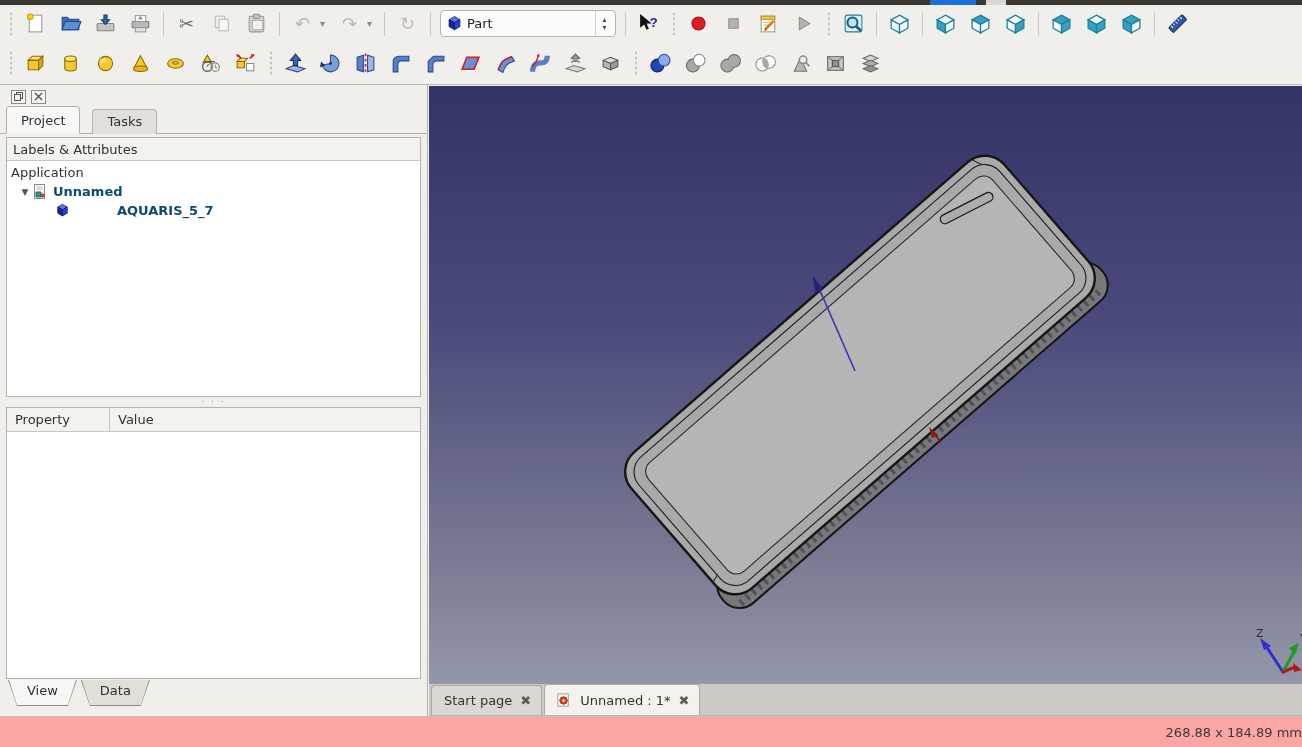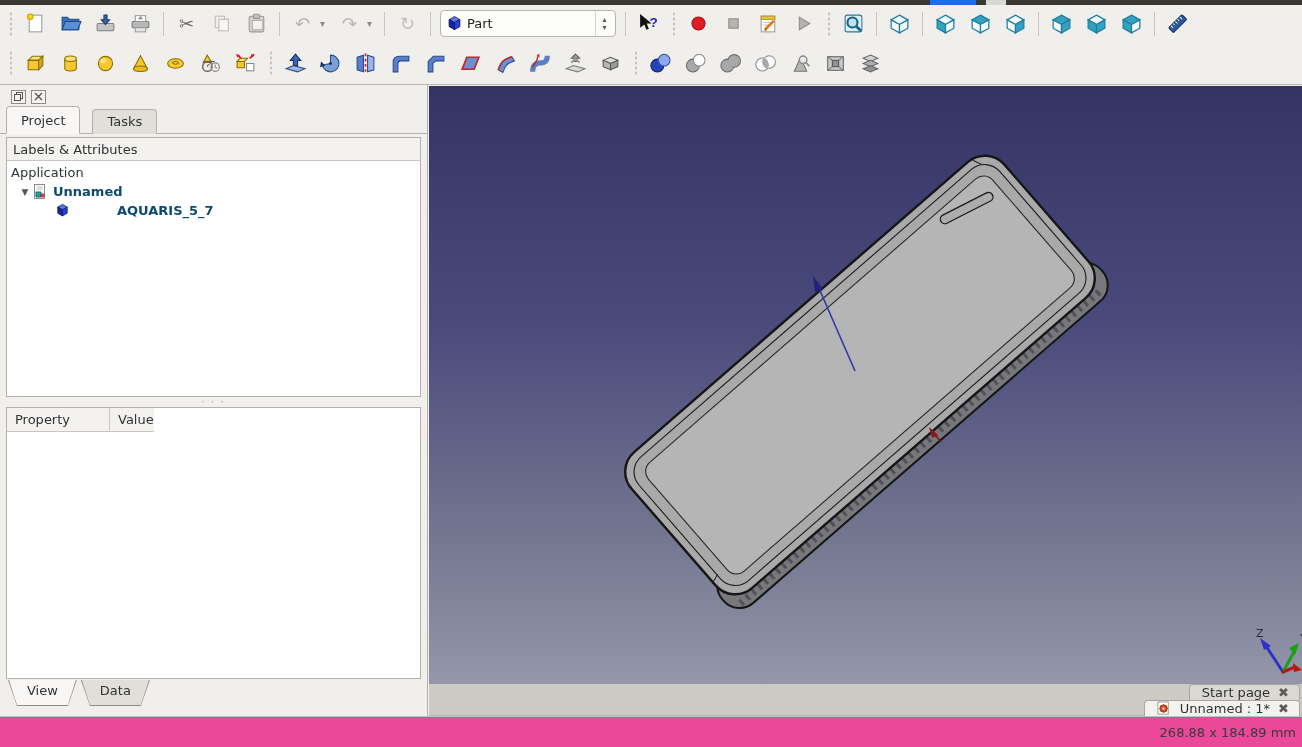--- a/index.html
+++ b/index.html
@@ -38,43 +38,43 @@
   .tree-header { height:23px; background:#f4f2ef; border-bottom:1px solid #c9c6c1; display:flex; align-items:center; padding-left:6px; color:#2e3436; }
   .tree-body { flex:1; padding:2px 0 0 4px; overflow:hidden; }
   .tree-row { display:flex; align-items:center; height:19px; white-space:nowrap; }
   .tree-row .lbl-bold { font-weight:bold; color:#0c4a6e; margin-left:5px; }
   .expander { width:12px; font-size:9px; color:#555; text-align:center; }
   .ticon { display:inline-flex; width:17px; justify-content:center; }
 
   .hsplitter { height:10px; display:flex; align-items:center; justify-content:center; }
   .hsplitter .grip-dots { color:#9a978f; font-size:9px; letter-spacing:2px; line-height:3px; }
 
-  .prop-frame { margin:0 6px; height:272px; border:1px solid #b4b1ac; background:#ffffff; display:flex; flex-direction:row; }
+  .prop-frame { margin:0 6px; height:272px; border:1px solid #b4b1ac; background:#ffffff; display:flex; flex-direction:column; }
   .prop-header { height:24px; background:#f4f2ef; border-bottom:1px solid #c9c6c1; display:flex; }
   .prop-col { display:flex; align-items:center; padding-left:8px; color:#2e3436; }
   .prop-col.c1 { width:103px; border-right:1px solid #c9c6c1; }
   .prop-body { flex:1; background:#fff; }
 
   .bottom-tabs { height:34px; display:flex; padding:1px 0 0 8px; }
   .btab-outer { height:26px; margin-right:4px; background:#8f8c87; clip-path:polygon(0 0,100% 0,calc(100% - 9px) 100%,9px 100%); padding:0 1px 1px 1px; }
   .btab { height:25px; background:#e2dfdb; clip-path:polygon(0 0,100% 0,calc(100% - 8px) 100%,8px 100%); padding:3px 18px 0 18px; color:#2e3436; }
   .btab.active { background:#f8f7f5; }
 
   
   .viewport { position:absolute; left:429px; top:86px; width:873px; height:598px; background:linear-gradient(180deg,#333366 0%, #4a4a7c 40%, #747690 75%, #9496aa 100%); }
   .viewport svg { display:block; }
 
   
-  .doc-tabbar { position:absolute; left:429px; top:684px; width:873px; height:32px; background:#cdcac5; border-bottom:1px solid #bab7b2; display:flex; align-items:flex-end; padding-left:2px;flex-direction:column; }
+  .doc-tabbar { position:absolute; left:429px; top:684px; width:873px; height:32px; background:#cdcac5; border-bottom:1px solid #bab7b2; display:flex; align-items:flex-end; padding-left:2px; }
   .doc-tab { display:flex; align-items:center; gap:8px; height:30px; padding:0 10px 0 12px; background:#dbd8d3; border:1px solid #aaa7a2; border-bottom:none; border-radius:4px 4px 0 0; margin-right:2px; color:#2e3436; }
   .doc-tab.active { background:#f4f2ef; height:31px; }
   .doc-close { border:none; background:transparent; color:#5f5c57; font-size:13px; padding:0; line-height:1; }
 
   
-  .status-bar { position:absolute; left:0; top:716px; width:1302px; height:31px; background:#ec4899; border-top:1px solid #c4c1bc; display:flex; align-items:center; justify-content:flex-end; padding-right:6px; color:#3a3a3a; }
+  .status-bar { position:absolute; left:0; top:716px; width:1302px; height:31px; background:#fca5a5; border-top:1px solid #c4c1bc; display:flex; align-items:center; justify-content:flex-end; padding-right:0; color:#3a3a3a; }
 </style>
 </head>
 <body>
 
 <div class="top-strip">
   <div class="seg-blue"></div>
   <div class="seg-light"></div>
 </div>
 
 <div class="toolbar tb1" id="toolbar-main">

